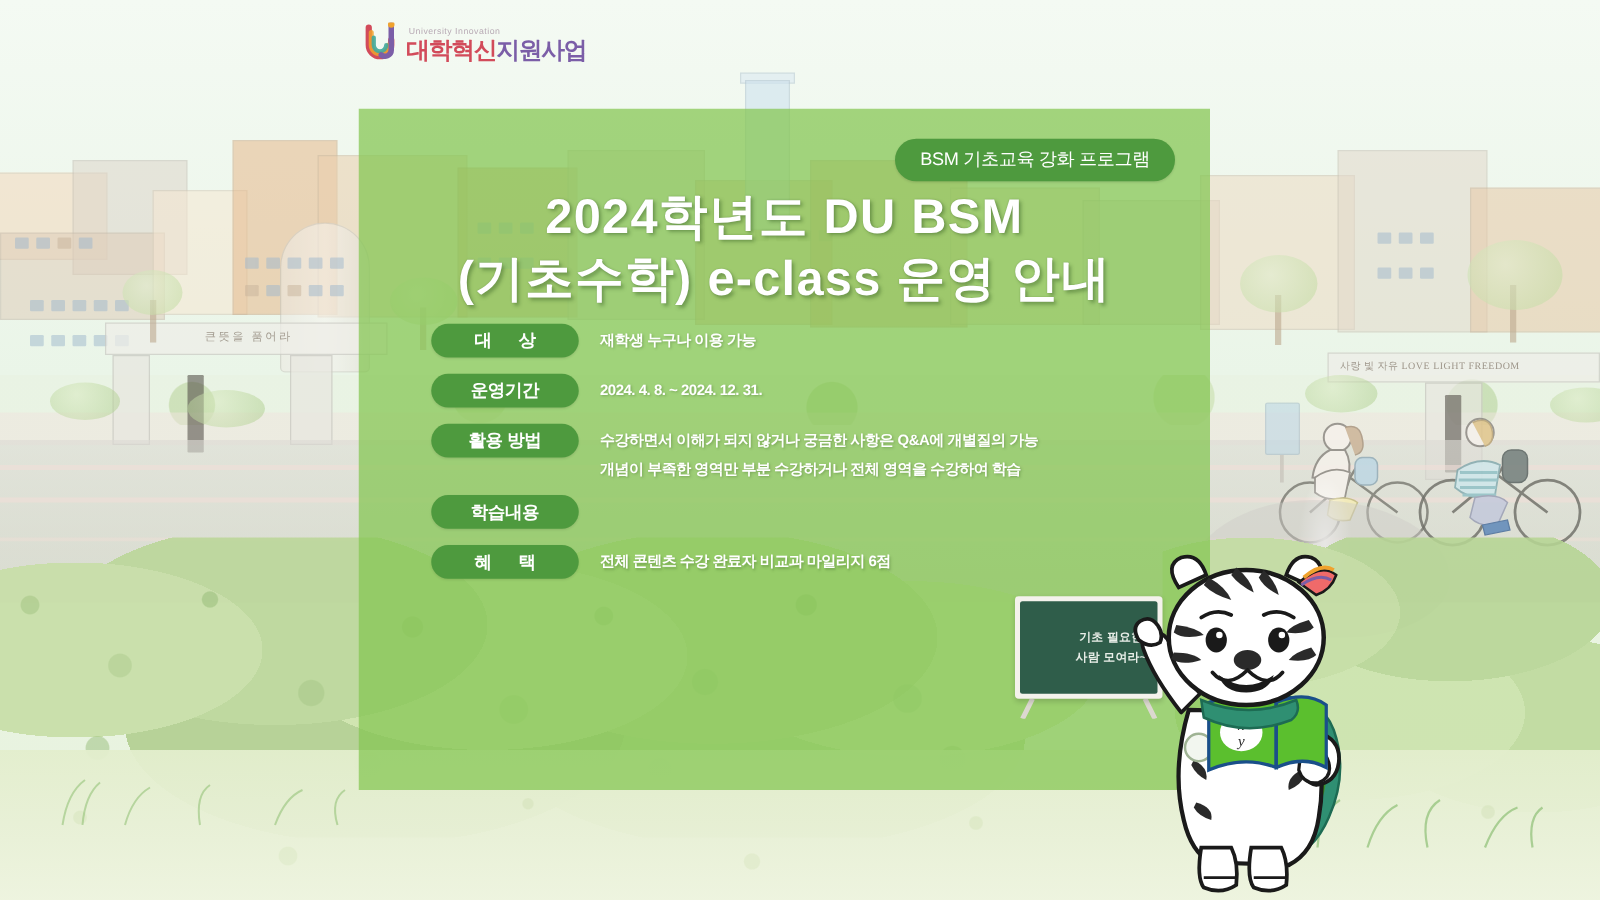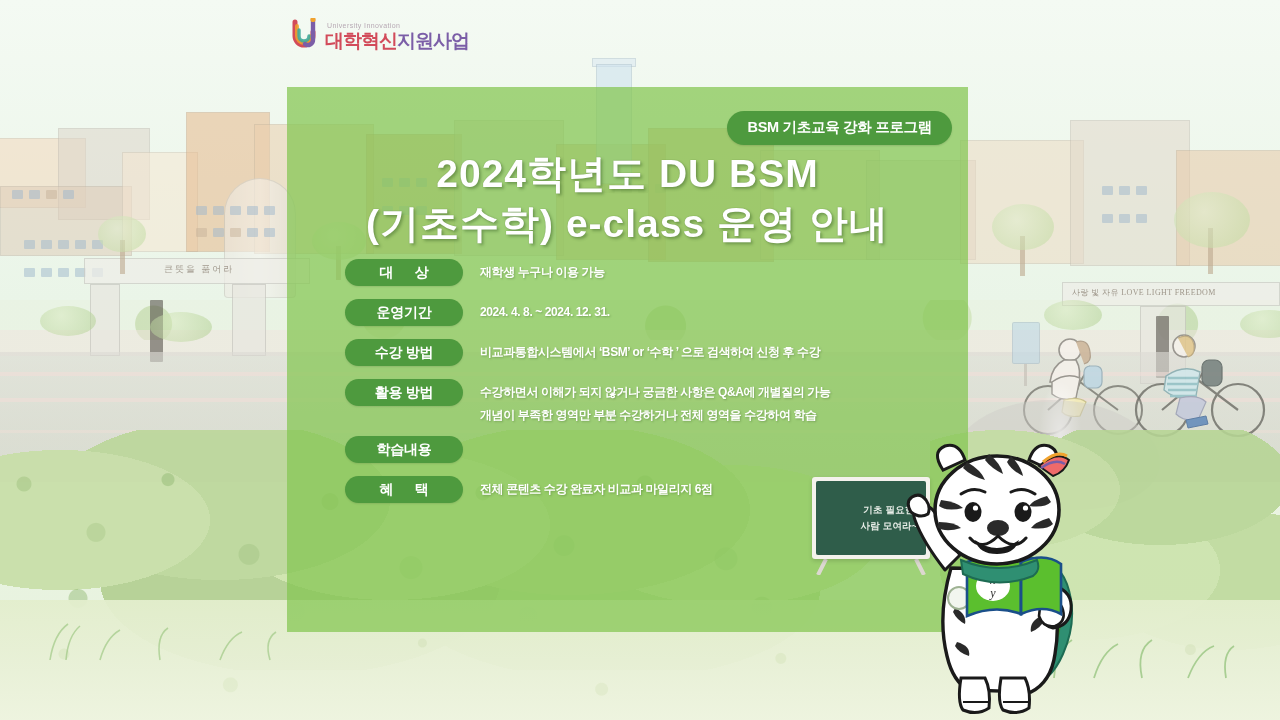--- a/index.html
+++ b/index.html
@@ -242,24 +242,24 @@
   .logo-kor .k2 { color: #7b5ea7; }
 
   
   #panel {
     position: absolute; left: 287px; top: 87px;
     width: 681px; height: 545px;
     background: rgba(134, 199, 84, .74);
   }
 
   #badge {
-    position: absolute; right: 16px; top: 24px;
+    position: absolute; right: 28px; top: 24px;
     background: #4e9a3e; color: #ffffff;
     border-radius: 18px; padding: 7px 20px 8px 20px;
-    font-size: 14.5px; font-weight: 700; letter-spacing: -.3px;
+    font-size: 14.5px; font-weight: 400; letter-spacing: -.3px;
     white-space: nowrap;
     box-shadow: 0 1px 2px rgba(0,0,0,.12);
   }
 
   #title {
     position: absolute; left: 0; top: 62px; width: 681px;
     text-align: center; color: #ffffff;
     font-size: 39px; font-weight: 700; line-height: 50px;
     letter-spacing: 1px;
     text-shadow: 2px 2px 3px rgba(60,100,40,.45), 0 0 1px rgba(60,100,40,.5);
@@ -541,26 +541,20 @@
         </div>
       </div>
 
       <div class="row">
         <div class="row-label">운영기간</div>
         <div class="row-value">
           <span class="vline">2024. 4. 8. ~ 2024. 12. 31.</span>
         </div>
       </div>
 
-      <div class="row">
-        <div class="row-label">수강 방법</div>
-        <div class="row-value">
-          <span class="vline">비교과통합시스템에서 ‘BSM’ or ‘수학 ’ 으로 검색하여 신청 후 수강</span>
-        </div>
-      </div>
 
       <div class="row multiline">
         <div class="row-label">활용 방법</div>
         <div class="row-value">
           <span class="vline">수강하면서 이해가 되지 않거나 궁금한 사항은 Q&amp;A에 개별질의 가능</span>
           <span class="vline">개념이 부족한 영역만 부분 수강하거나 전체 영역을 수강하여 학습</span>
         </div>
       </div>
 
       <div class="row">

